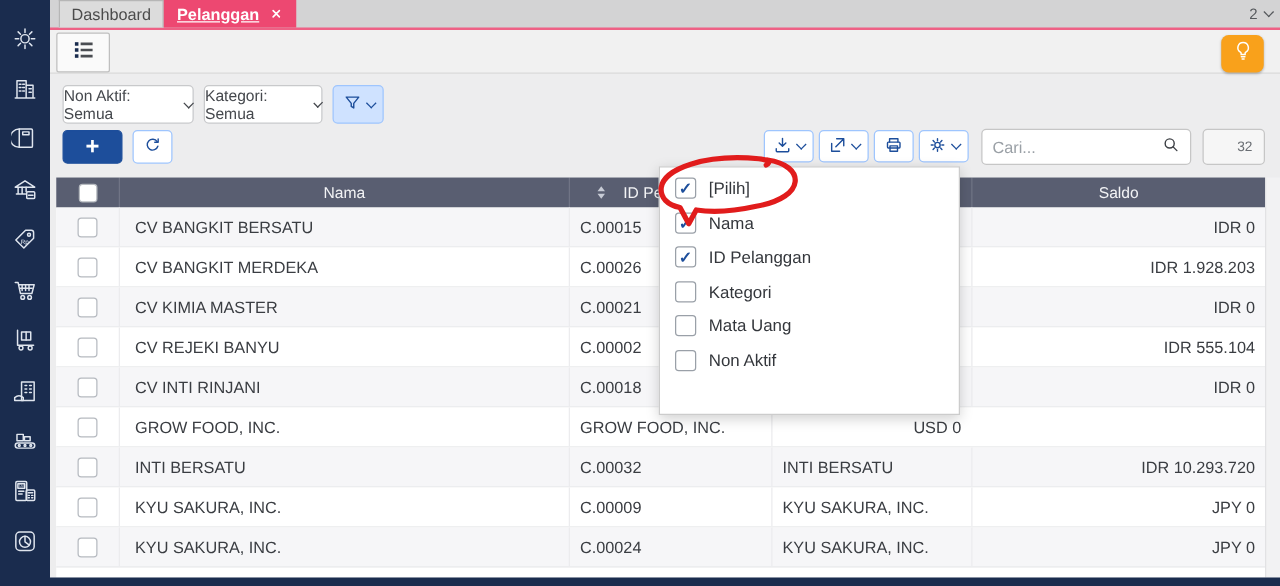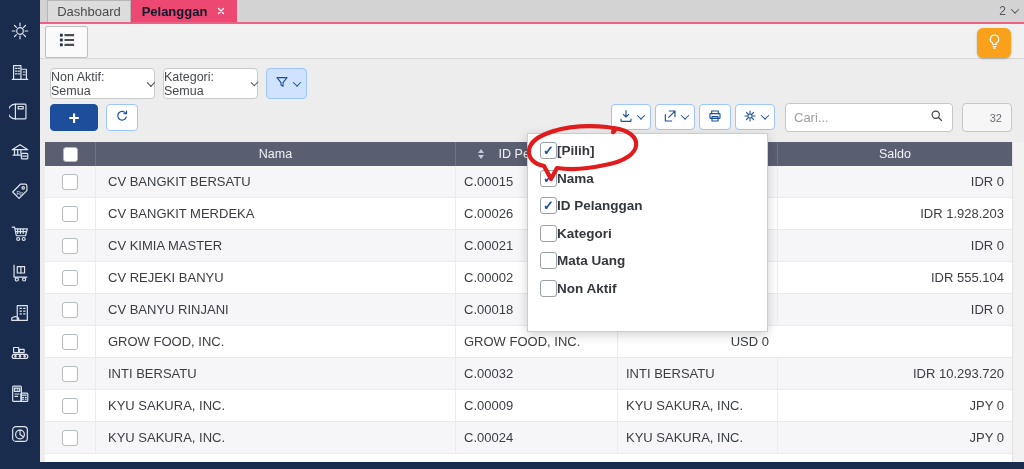--- a/index.html
+++ b/index.html
@@ -11,21 +11,21 @@
              display:flex; flex-direction:column; justify-content:space-evenly; align-items:center; padding:6px 0; z-index:5; }
   .side-item { width:26px; height:26px; display:flex; align-items:center; justify-content:center; cursor:pointer; }
   .side-item svg { width:22px; height:22px; stroke:#dfe5ee; fill:none; stroke-width:1.3; stroke-linecap:round; stroke-linejoin:round; }
   .side-item svg text { stroke:none; fill:#dfe5ee; font-family:"Liberation Sans",sans-serif; }
 
   
   .tabbar { position:absolute; left:40px; top:0; width:984px; height:24px; background:#d3d3d4;
             border-bottom:2px solid #ee6185; display:flex; align-items:flex-end; z-index:4; }
   .tab { height:22px; display:flex; align-items:center; justify-content:center; font-size:13px; cursor:pointer; }
   .tab.inactive { margin-left:7px; width:84px; background:#dcdcdc; border:1px solid #b6b6b6; border-bottom:none; color:#4b4b4b; }
-  .tab.active { width:106px; background:#ed4871; color:#0f172a; font-weight:bold; gap:9px; }
+  .tab.active { width:106px; background:#ed4871; color:#ffffff; font-weight:bold; gap:9px;text-decoration:underline; }
   .tab.active svg { width:10px; height:10px; stroke:#fff; stroke-width:2.6; stroke-linecap:round; }
   .win-count { position:absolute; right:6px; top:4px; font-size:12px; color:#55585c; display:flex; align-items:center; cursor:pointer; }
 
   .chev { display:inline-block; width:6px; height:6px; border-right:1.5px solid currentColor; border-bottom:1.5px solid currentColor;
           transform:rotate(45deg) translate(-1px,-1px); margin-left:6px; }
 
   
   .subbar { position:absolute; left:40px; top:24px; width:984px; height:35px; background:#f1f1f1; border-bottom:1px solid #d9d9d9; z-index:3; }
   .viewbtn { position:absolute; left:5px; top:2px; width:43px; height:32px; background:#fafafa; border:1px solid #bfbfbf; border-radius:2px;
              display:flex; align-items:center; justify-content:center; cursor:pointer; }
@@ -67,21 +67,21 @@
   .cell-id, .cell-disp { padding-left:8px; }
   .cell-saldo { justify-content:flex-end; padding-right:8px; }
   .cb { width:16px; height:16px; background:#fff; border:1px solid #b6bac0; border-radius:3px;
         display:flex; align-items:center; justify-content:center; flex:none; }
   .cb.checked::after { content:"✓"; color:#1d4e9b; font-size:13px; font-weight:bold; line-height:1; }
   .scroll-strip { position:absolute; left:1012px; top:142px; width:12px; height:320px; background:#f2f2f3; border-left:1px solid #e2e2e4; z-index:1; }
 
   
   .dropdown { position:absolute; left:527px; top:133px; width:241px; height:199px; background:#fff; border:1px solid #cccccc;
               box-shadow:0 3px 10px rgba(0,0,0,.18); overflow:hidden; z-index:20; padding-top:3px; }
-  .dd-item { height:27.5px; display:flex; align-items:center; padding-left:12px; font-size:13.5px; color:#34373c; cursor:pointer;font-weight:bold; }
+  .dd-item { height:27.5px; display:flex; align-items:center; gap:10px; padding-left:12px; font-size:13.5px; color:#34373c; cursor:pointer; }
   .dd-item .cb { width:17px; height:17px; border-color:#9aa0a8; }
 
   
   .annotation { position:absolute; left:505px; top:115px; width:160px; height:78px; z-index:30; pointer-events:none; }
   .footer { position:absolute; left:40px; top:462px; width:984px; height:7px; background:#1a2c4e; z-index:5; }
 </style>
 </head>
 <body>
 
 <div class="stage">
@@ -319,21 +319,21 @@
         </div>
       <div class="cell-name">CV REJEKI BANYU</div>
       <div class="cell-id">C.00002</div>
       <div class="cell-disp"></div>
       <div class="cell-saldo">IDR 555.104</div>
     </div>
     <div class="t-row">
       <div>
           <span class="cb"></span>
         </div>
-      <div class="cell-name">CV BANYU RINJANI</div>
+      <div class="cell-name">CV INTI RINJANI</div>
       <div class="cell-id">C.00018</div>
       <div class="cell-disp"></div>
       <div class="cell-saldo">IDR 0</div>
     </div>
     <div class="t-row">
       <div>
           <span class="cb"></span>
         </div>
       <div class="cell-name">GROW FOOD, INC.</div>
       <div class="cell-disp">GROW FOOD, INC.</div>

